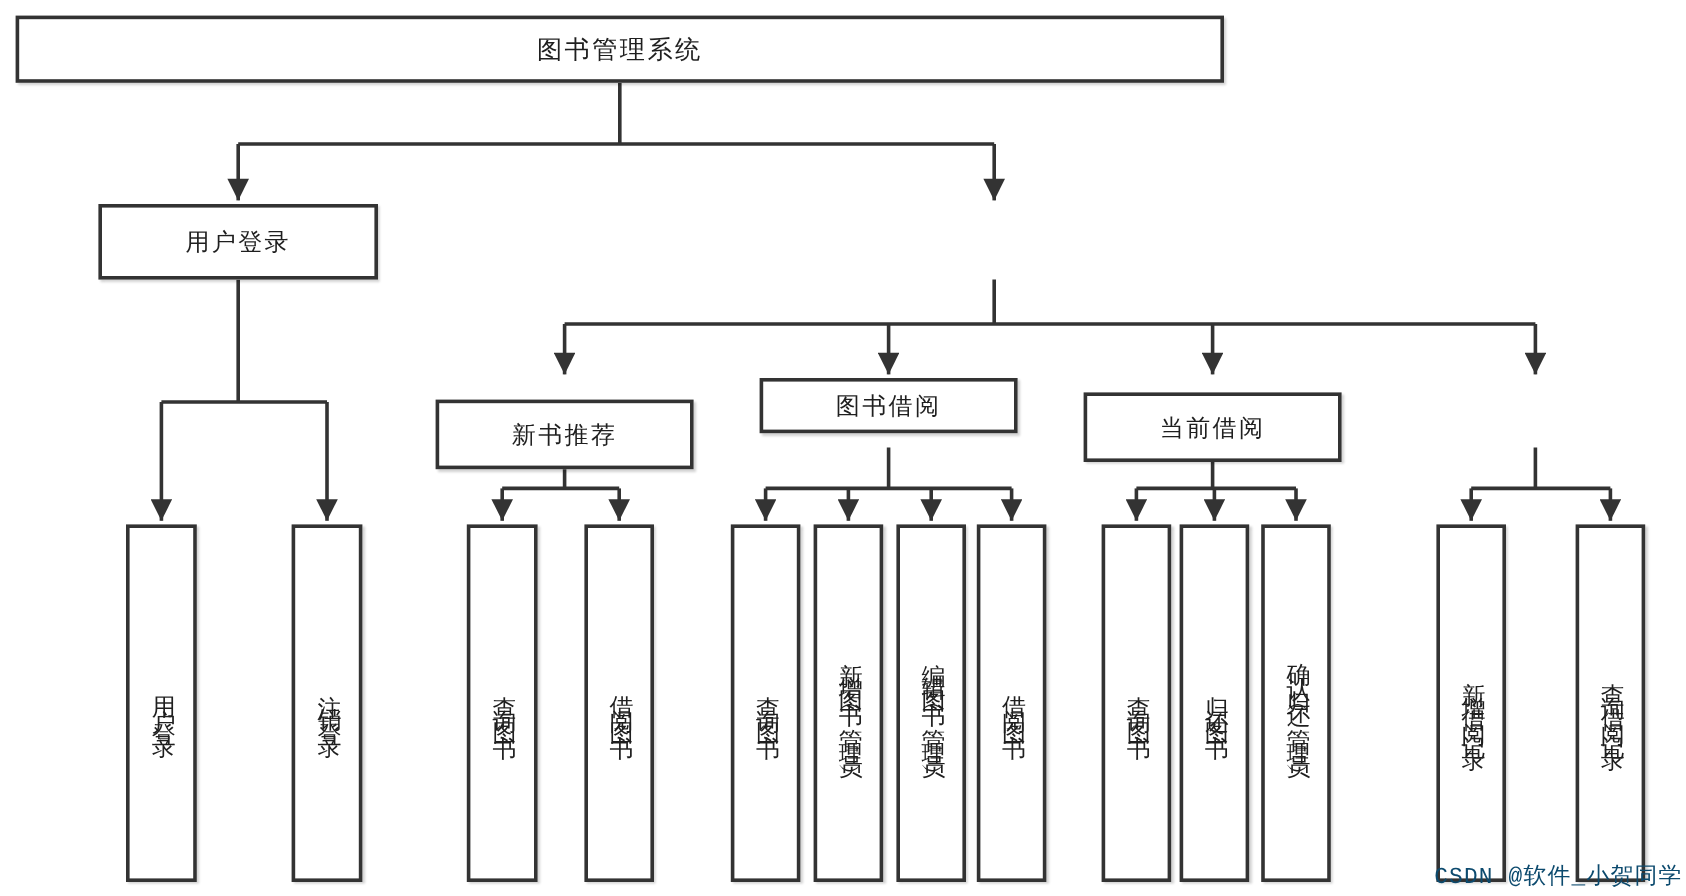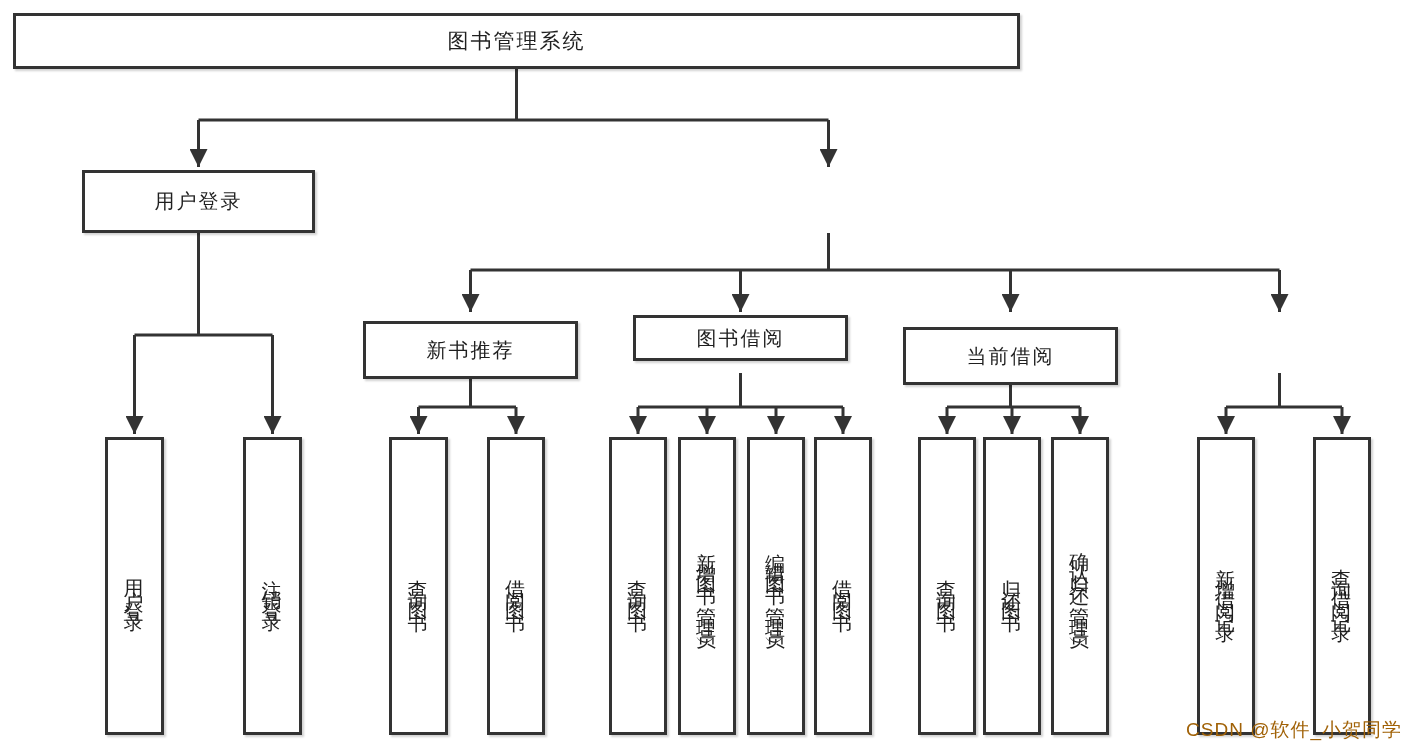--- a/index.html
+++ b/index.html
@@ -1,21 +1,21 @@
 <!DOCTYPE html>
 <html><head>
 <meta charset="utf-8">
 <style>
   html,body{margin:0;padding:0;background:#ffffff;}
   #stage{
     position:relative;
     width:1405px;height:747px;
     background:#ffffff;
     overflow:hidden;
-    font-family:Liberation Sans, sans-serif;
+    font-family:Liberation Mono, monospace;
   }
   #connectors{position:absolute;left:0;top:0;width:1405px;height:747px;}
   .node{
     position:absolute;
     box-sizing:border-box;
     background:#ffffff;
     border:3px solid #333333;
     display:flex;
     align-items:center;
     justify-content:center;
@@ -33,21 +33,21 @@
     font-size:20px;
     letter-spacing:11px;
     white-space:nowrap;
   }
   .watermark{
     position:absolute;
     right:3px;
     bottom:4px;
     font-size:19px;
     letter-spacing:1px;
-    color:#a16207;
+    color:#0c4a6e;
   }
 </style>
 </head>
 <body>
 
 <div id="stage">
 
   <svg id="connectors" viewBox="0 0 1405 747" xmlns="http://www.w3.org/2000/svg">
     <defs>
       <marker id="ah" viewBox="0 0 10 10" refX="10" refY="5" markerWidth="8.5" markerHeight="6" orient="auto">
@@ -97,21 +97,21 @@
   </svg>
 
   <div class="node h rootbox" style="left:13px;top:13px;width:1007px;height:56px">
     <span>图书管理系统</span>
   </div>
 
   <div class="node h" style="left:82px;top:170px;width:233px;height:63px">
     <span>用户登录</span>
   </div>
 
-  <div class="node h" style="left:363px;top:321px;width:215px;height:58px">
+  <div class="node h" style="left:363px;top:333px;width:215px;height:58px">
     <span>新书推荐</span>
   </div>
   <div class="node h" style="left:633px;top:315px;width:215px;height:46px">
     <span>图书借阅</span>
   </div>
   <div class="node h" style="left:903px;top:327px;width:215px;height:58px">
     <span>当前借阅</span>
   </div>
 
   <div class="node v" style="left:105px;top:437px;width:59px;height:298px">

